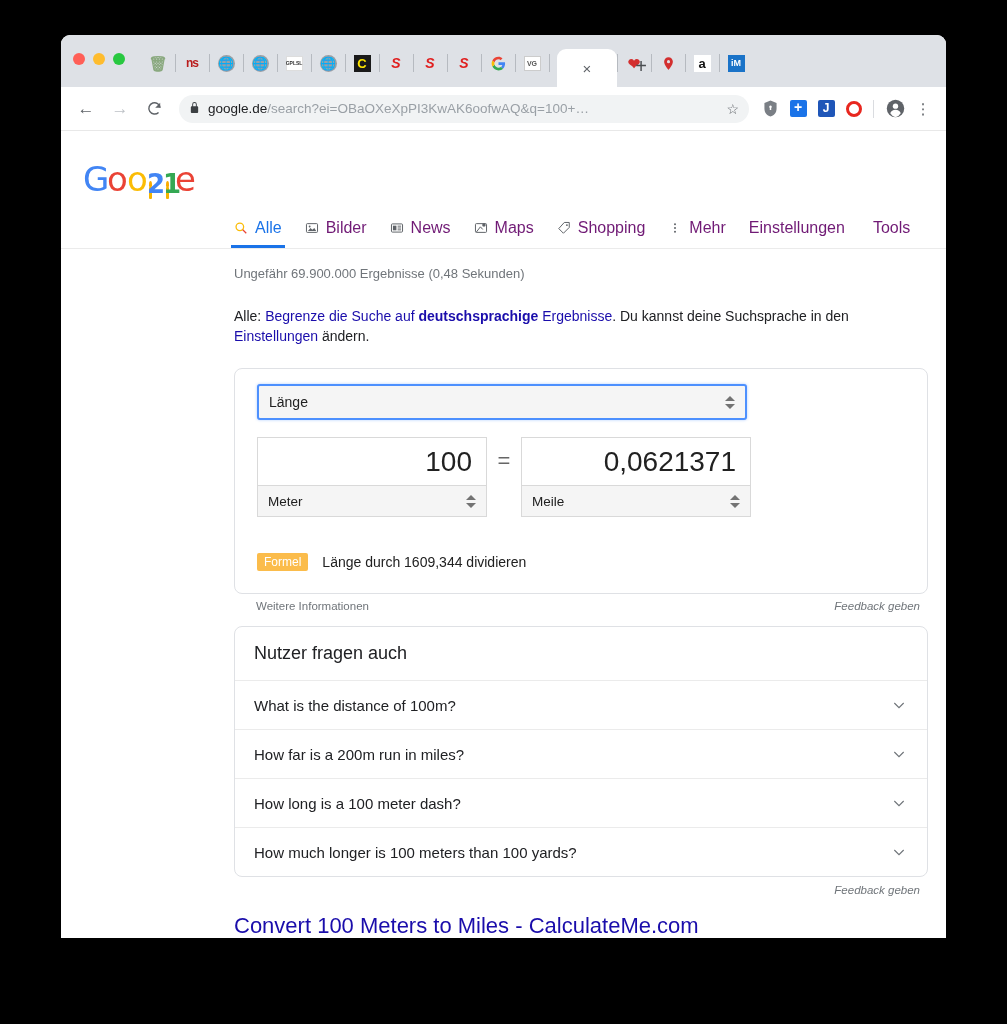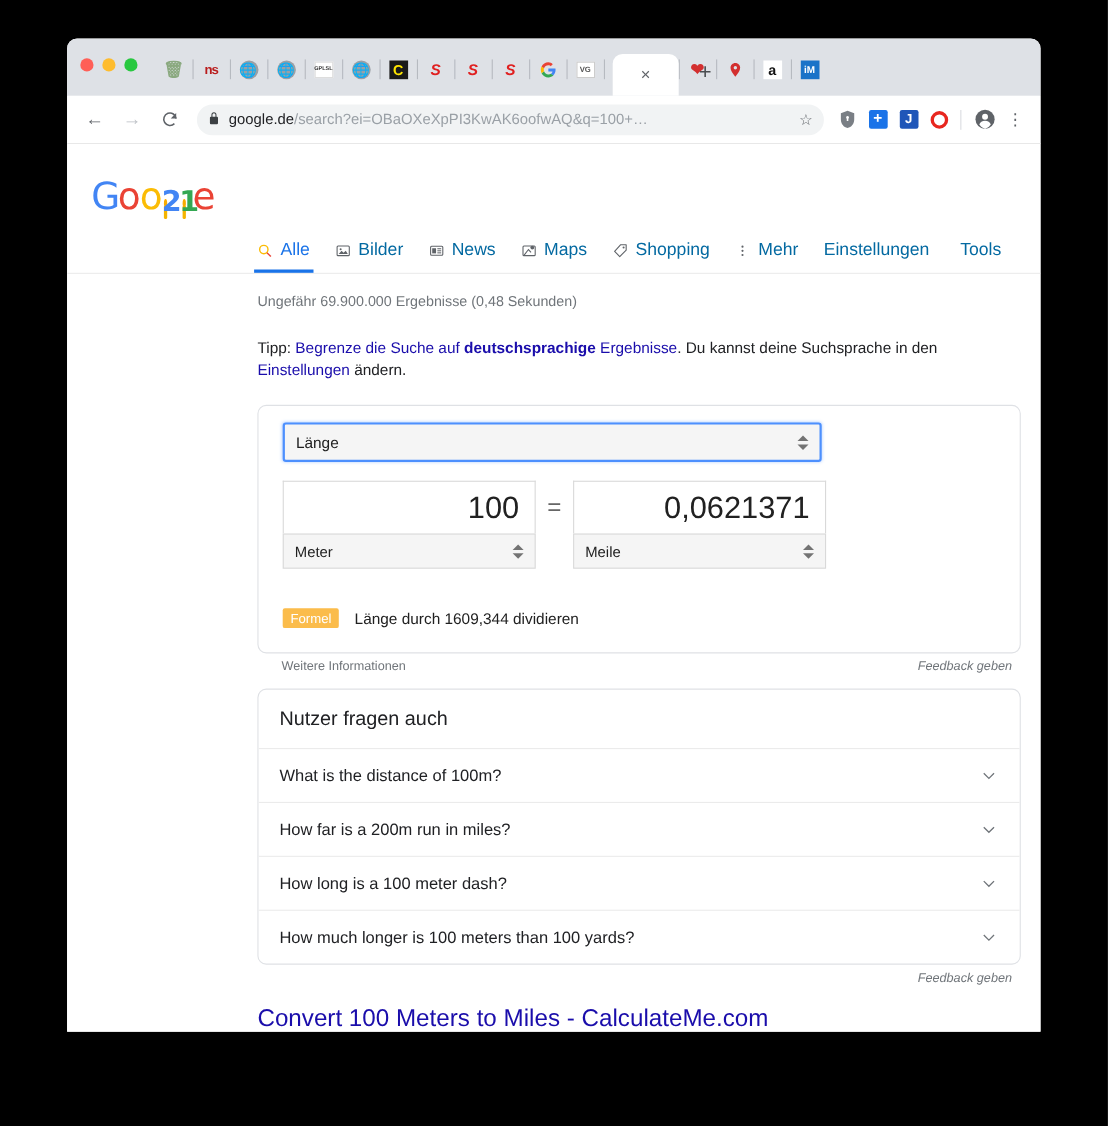--- a/index.html
+++ b/index.html
@@ -187,21 +187,21 @@
   
   #nav-tabs {
     display: flex; align-items: flex-end;
     padding-left: 173px;
     height: 40px;
     border-bottom: 1px solid #ebebeb;
     font-size: 16px;
   }
   .nav-tab {
     display: flex; align-items: center; gap: 6px;
-    color: #0369a1; padding: 0 0 11px 0; margin-right: 23px;
+    color: #701a75; padding: 0 0 11px 0; margin-right: 23px;
     position: relative; white-space: nowrap;
   }
   .nav-tab.active { color: #1a73e8; }
   .nav-tab.active::after {
     content: ""; position: absolute; left: -3px; right: -3px; bottom: 0;
     height: 3px; background: #1a73e8;
   }
   .nav-tab .ic { width: 15px; height: 15px; display: inline-block; }
   .nav-tab.plain { margin-right: 28px; }
 
@@ -541,21 +541,21 @@
       <div class="nav-tab plain">
         <span>Tools</span>
       </div>
     </div>
 
     <div id="results">
 
       <div id="result-stats">Ungefähr 69.900.000 Ergebnisse (0,48 Sekunden)</div>
 
       <div id="tip-line">
-        <span>Tipp: </span><a href="#"><span>Begrenze die Suche auf </span><b>deutschsprachige</b><span> Ergebnisse</span></a><span>. Du kannst deine Suchsprache in den </span><a href="#">Einstellungen</a><span> ändern.</span>
+        <span>Alle: </span><a href="#"><span>Begrenze die Suche auf </span><b>deutschsprachige</b><span> Ergebnisse</span></a><span>. Du kannst deine Suchsprache in den </span><a href="#">Einstellungen</a><span> ändern.</span>
       </div>
 
       <div id="converter-card">
         <div id="unit-type-select">
           <span>Länge</span>
           <span class="spinner">
               <i class="up"></i>
               <i class="dn"></i>
             </span>
         </div>

